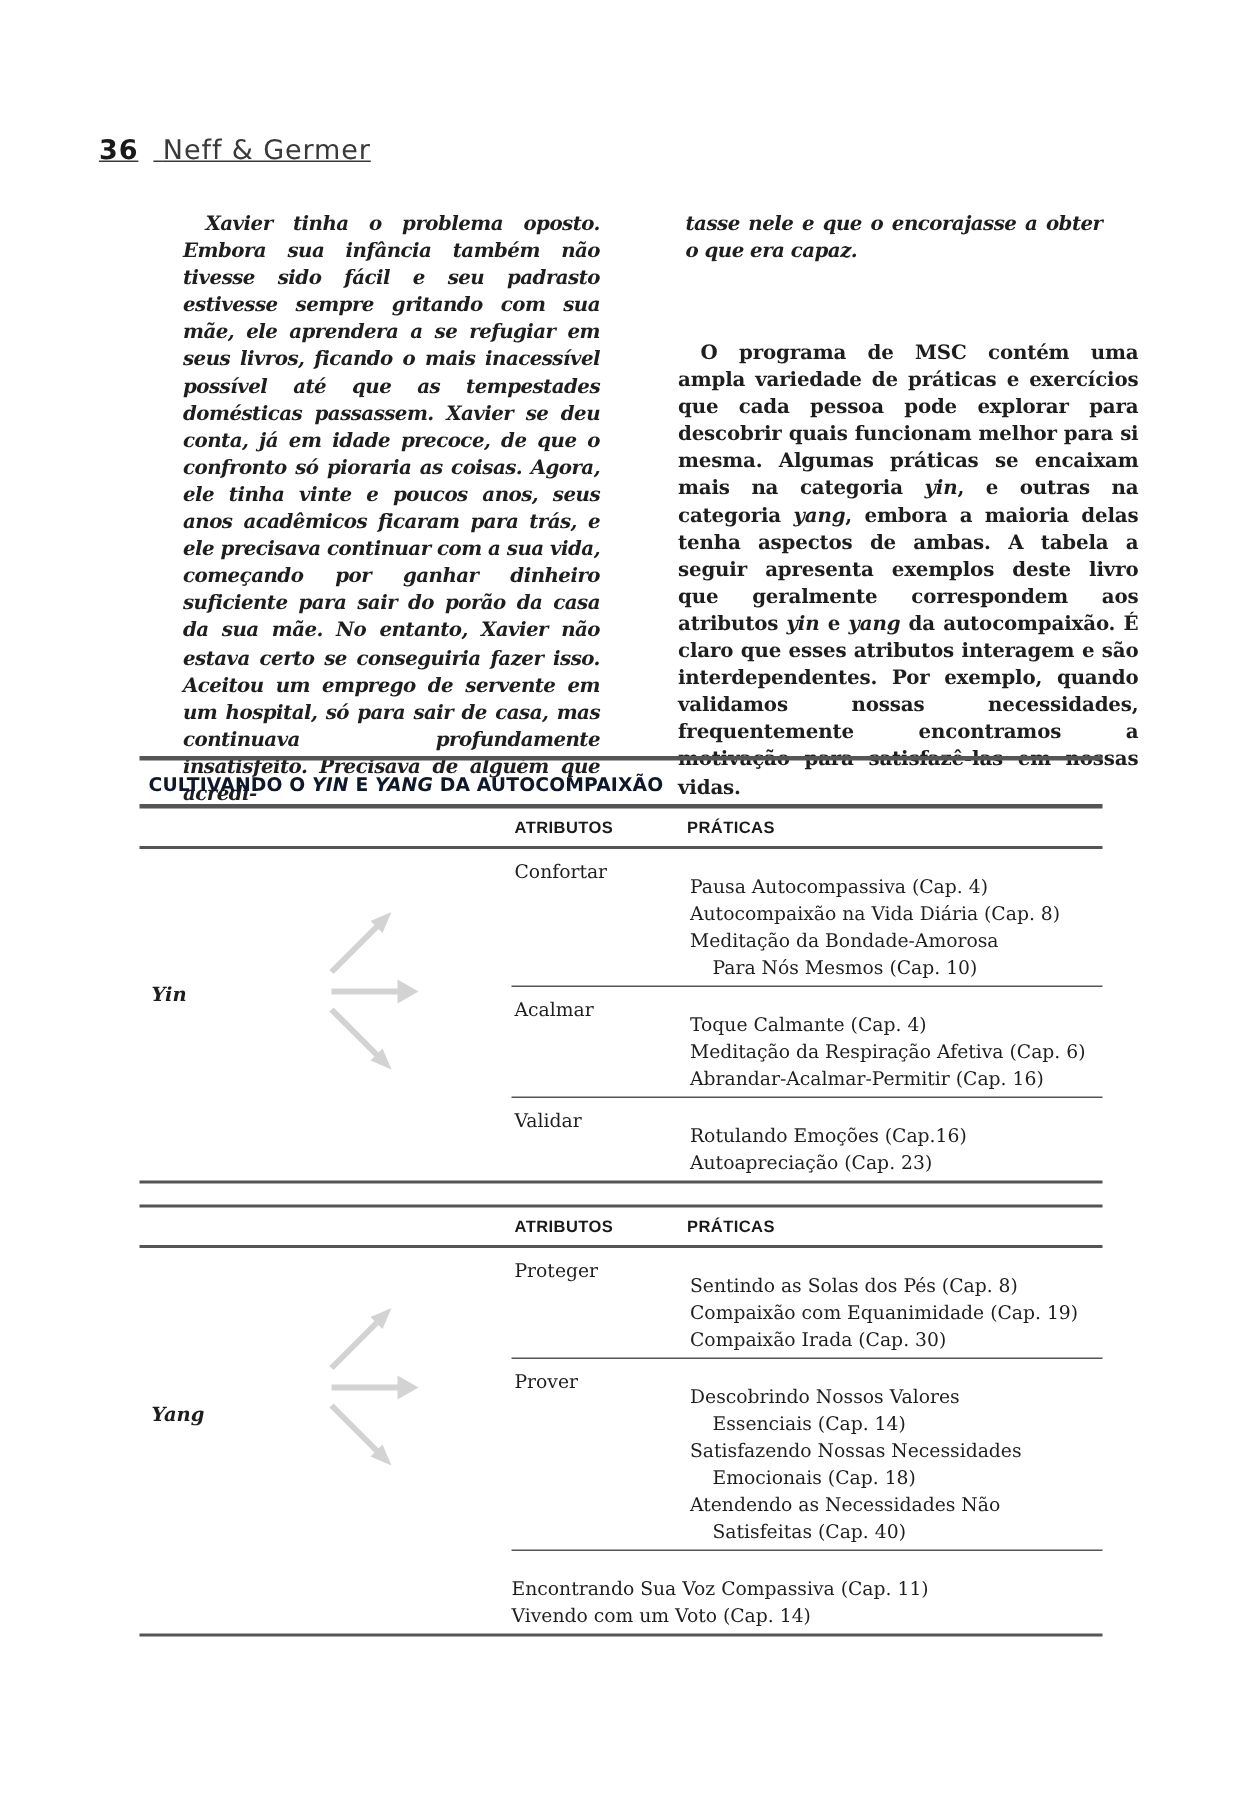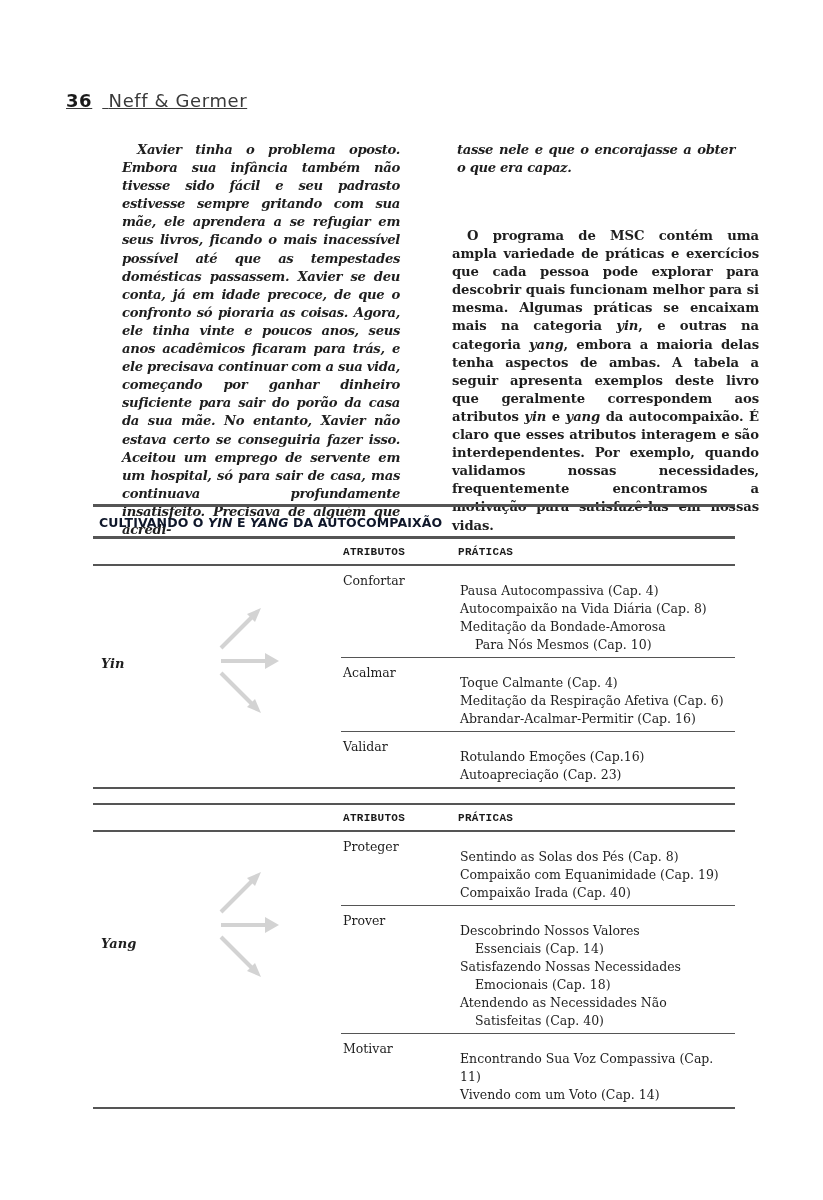--- a/index.html
+++ b/index.html
@@ -12,21 +12,21 @@
   .col-right { left: 452px; top: 199px; width: 307px; letter-spacing: -0.1px; margin-top: 28px; }
   .col p { margin: 0; font-weight: bold; }
   .indent { text-indent: 15px; }
   .col-right-top p { text-indent: 0; }
 
   .table { position: absolute; left: 93px; width: 642px; font-family: "DejaVu Serif", serif; font-size: 12.5px; }
   .rule-thick { border-top: 3px solid #555; }
   .rule-med { border-top: 2px solid #555; }
   .table-title { font-family: "DejaVu Sans", sans-serif; font-weight: bold; font-size: 12.5px; letter-spacing: 0.1px; padding: 8px 6px 6px 6px; color: #0f172a; }
   .table-title i { font-style: italic; }
-  .hdr { display: flex; height: 25px; align-items: center; font-family: Liberation Mono, monospace; font-weight: bold; font-size: 11px; letter-spacing: 0.3px; color: #1a1a1a; }
+  .hdr { display: flex; height: 25px; align-items: center; font-family: Liberation Sans, sans-serif; font-weight: bold; font-size: 11px; letter-spacing: 0.3px; color: #1a1a1a; }
   .hdr .a { margin-left: 250px; width: 115px; }
   .group { position: relative; display: flex; }
   .group .left { width: 248px; position: relative; }
   .group .right { flex: 1; }
   .row { display: flex; padding: 6px 0 3px 0; line-height: 18px; }
   .row + .row { border-top: 1.5px solid #555; }
   .row .attr { width: 117px; padding-left: 2px; }
   .row .prac { flex: 1; margin-top: 10px; }
   .row .prac div.cont { padding-left: 15px; }
   .group-label { position: absolute; left: 8px; font-weight: bold; font-style: italic; font-size: 13px; }
@@ -126,36 +126,35 @@
             <polygon points="44,107 30,101 38,93" stroke="none"></polygon>
         </g>
       </svg>
     </div>
     <div class="right">
       <div class="row">
         <div class="attr">Proteger</div>
         <div class="prac">
           <div>Sentindo as Solas dos Pés (Cap. 8)</div>
           <div>Compaixão com Equanimidade (Cap. 19)</div>
-          <div>Compaixão Irada (Cap. 40)</div>
+          <div>Compaixão Irada (Cap. 30)</div>
         </div>
       </div>
       <div class="row">
         <div class="attr">Prover</div>
         <div class="prac">
           <div>Descobrindo Nossos Valores</div>
           <div class="cont">Essenciais (Cap. 14)</div>
           <div>Satisfazendo Nossas Necessidades</div>
           <div class="cont">Emocionais (Cap. 18)</div>
           <div>Atendendo as Necessidades Não</div>
           <div class="cont">Satisfeitas (Cap. 40)</div>
         </div>
       </div>
       <div class="row">
-        <div class="attr">Motivar</div>
         <div class="prac">
           <div>Encontrando Sua Voz Compassiva (Cap. 11)</div>
           <div>Vivendo com um Voto (Cap. 14)</div>
         </div>
       </div>
     </div>
   </div>
   <div class="rule-med"></div>
 </div>
 

